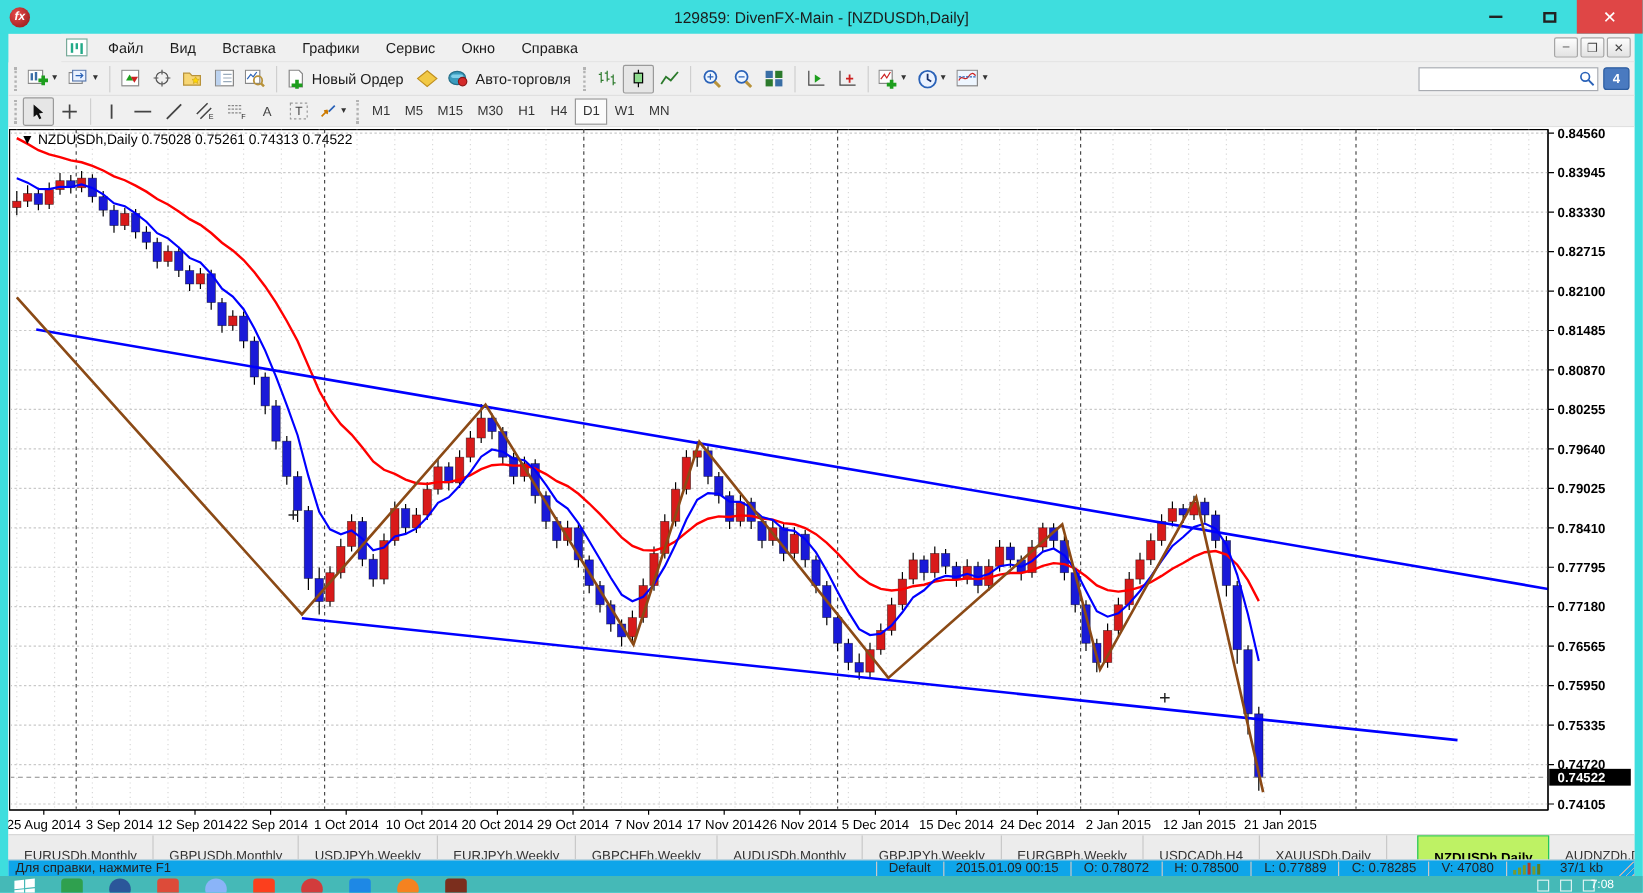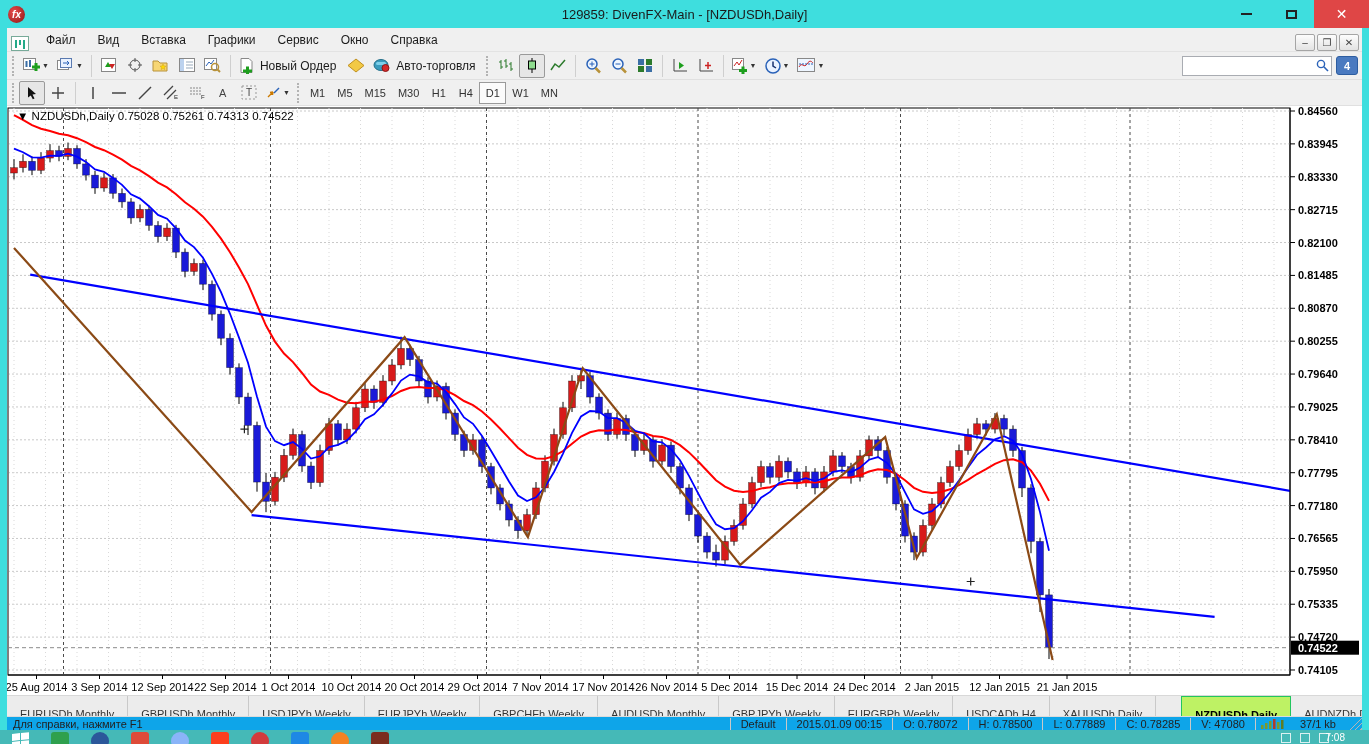--- a/index.html
+++ b/index.html
@@ -13,21 +13,21 @@
   .title-text { position:absolute; left:0; right:0; text-align:center; font-size:13px; color:#1b1b1b; }
   .win-controls { margin-left:auto; display:flex; height:28px; align-items:stretch; z-index:2; }
   .win-btn { width:45px; display:flex; align-items:center; justify-content:center; font-size:13px; color:#222; }
   .win-btn.close { background:#df4646; color:#fff; width:55px; font-size:14px; }
   .glyph-min { width:11px; height:2px; background:#222; display:inline-block; }
   .glyph-max { width:11px; height:9px; border:2px solid #222; display:inline-block; }
 
   .inset { margin:0 7px; background:#f0f0f0; }
 
   
-  .menubar { height:24px; background:#f0f0f0; display:flex; align-items:flex-end; border-bottom:1px solid #e3e3e3; }
+  .menubar { height:24px; background:#f0f0f0; display:flex; align-items:center; border-bottom:1px solid #e3e3e3;margin-left:44px; }
   .sys-icon { width:18px; height:15px; margin:0 6px 0 4px; border:1px solid #7a9; background:#fff; position:relative; }
   .sys-icon i { position:absolute; top:3px; width:2px; background:#2a8; }
   .menu-item { padding:4px 11px; color:#1b1b1b; }
   .mdi-controls { margin-left:auto; display:flex; gap:2px; margin-right:3px; }
   .mdi-btn { width:20px; height:17px; border:1px solid #a5a5a5; background:linear-gradient(#fdfdfd,#e3e3e3); border-radius:2px;
              display:flex; align-items:center; justify-content:center; font-size:10px; color:#444; }
 
   
   .toolbar { height:28px; display:flex; align-items:center; background:#f0f0f0; border-bottom:1px solid #e0e0e0; padding-left:2px; }
   .toolbar2 { height:26px; }

